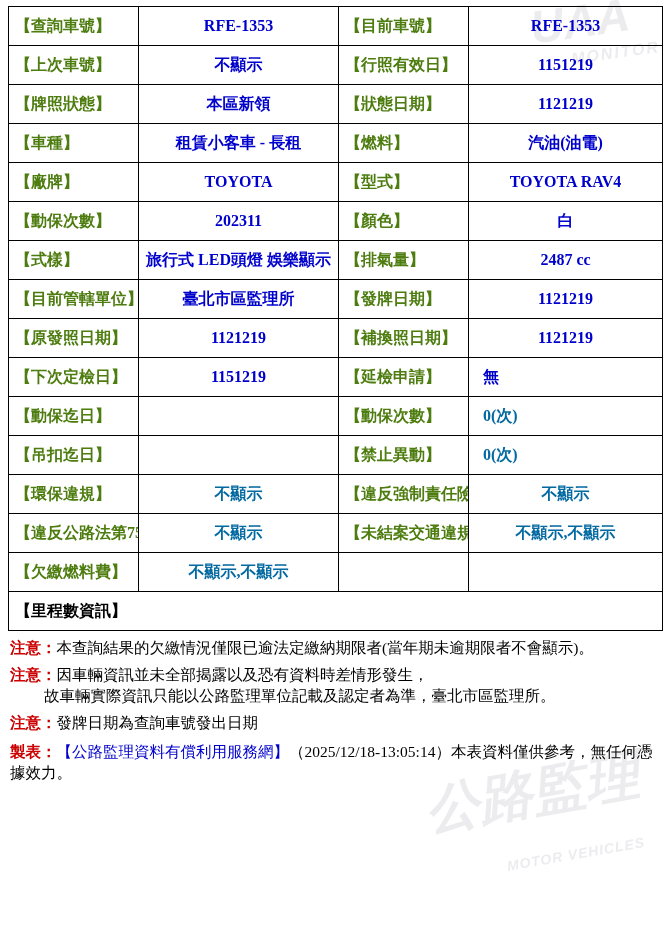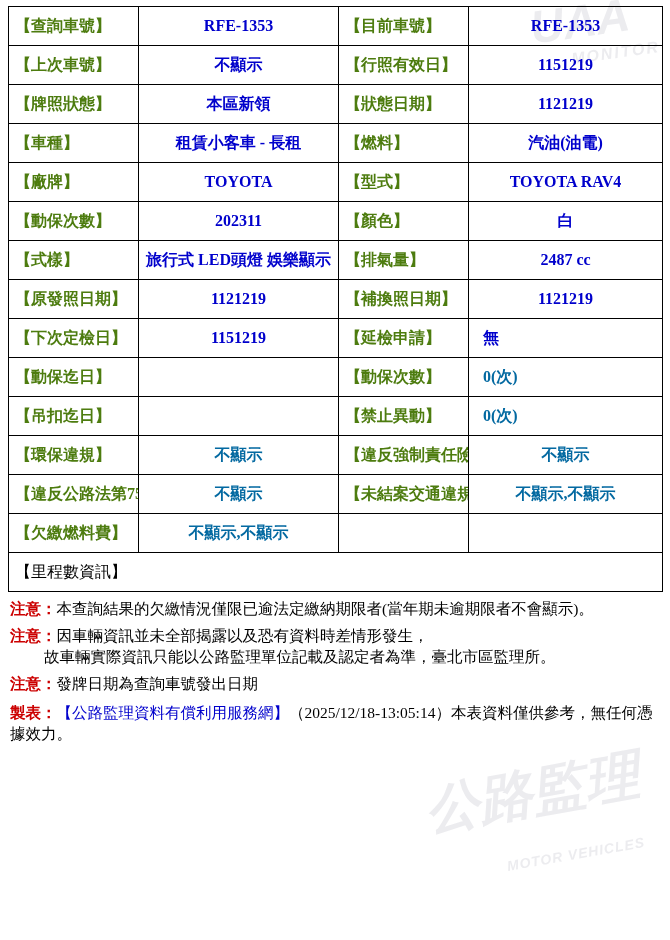--- a/index.html
+++ b/index.html
@@ -86,21 +86,21 @@
     padding-left: 14px;
   }
 
   
   .c-lbl1 { width: 130px; }
   .c-val1 { width: 200px; }
   .c-lbl2 { width: 130px; }
   .c-val2 { width: 194px; }
 
   .full-lbl {
-    font-weight: normal;
+    font-weight: bold;
     font-size: 16px;
   }
 
   .notes {
     position: relative;
     z-index: 2;
     width: 654px;
     margin-top: 0;
   }
   .note {
@@ -177,20 +177,26 @@
           <td class="lbl">【動保次數】</td>
           <td class="val">202311</td>
           <td class="lbl">【顏色】</td>
           <td class="val">白</td>
         </tr>
         <tr>
           <td class="lbl">【式樣】</td>
           <td class="val">旅行式 LED頭燈 娛樂顯示</td>
           <td class="lbl">【排氣量】</td>
           <td class="val">2487 cc</td>
+        </tr>
+        <tr>
+          <td class="lbl">【目前管轄單位】</td>
+          <td class="val">臺北市區監理所</td>
+          <td class="lbl">【發牌日期】</td>
+          <td class="val">1121219</td>
         </tr>
         <tr>
           <td class="lbl">【原發照日期】</td>
           <td class="val">1121219</td>
           <td class="lbl">【補換照日期】</td>
           <td class="val">1121219</td>
         </tr>
         <tr>
           <td class="lbl">【下次定檢日】</td>
           <td class="val">1151219</td>

